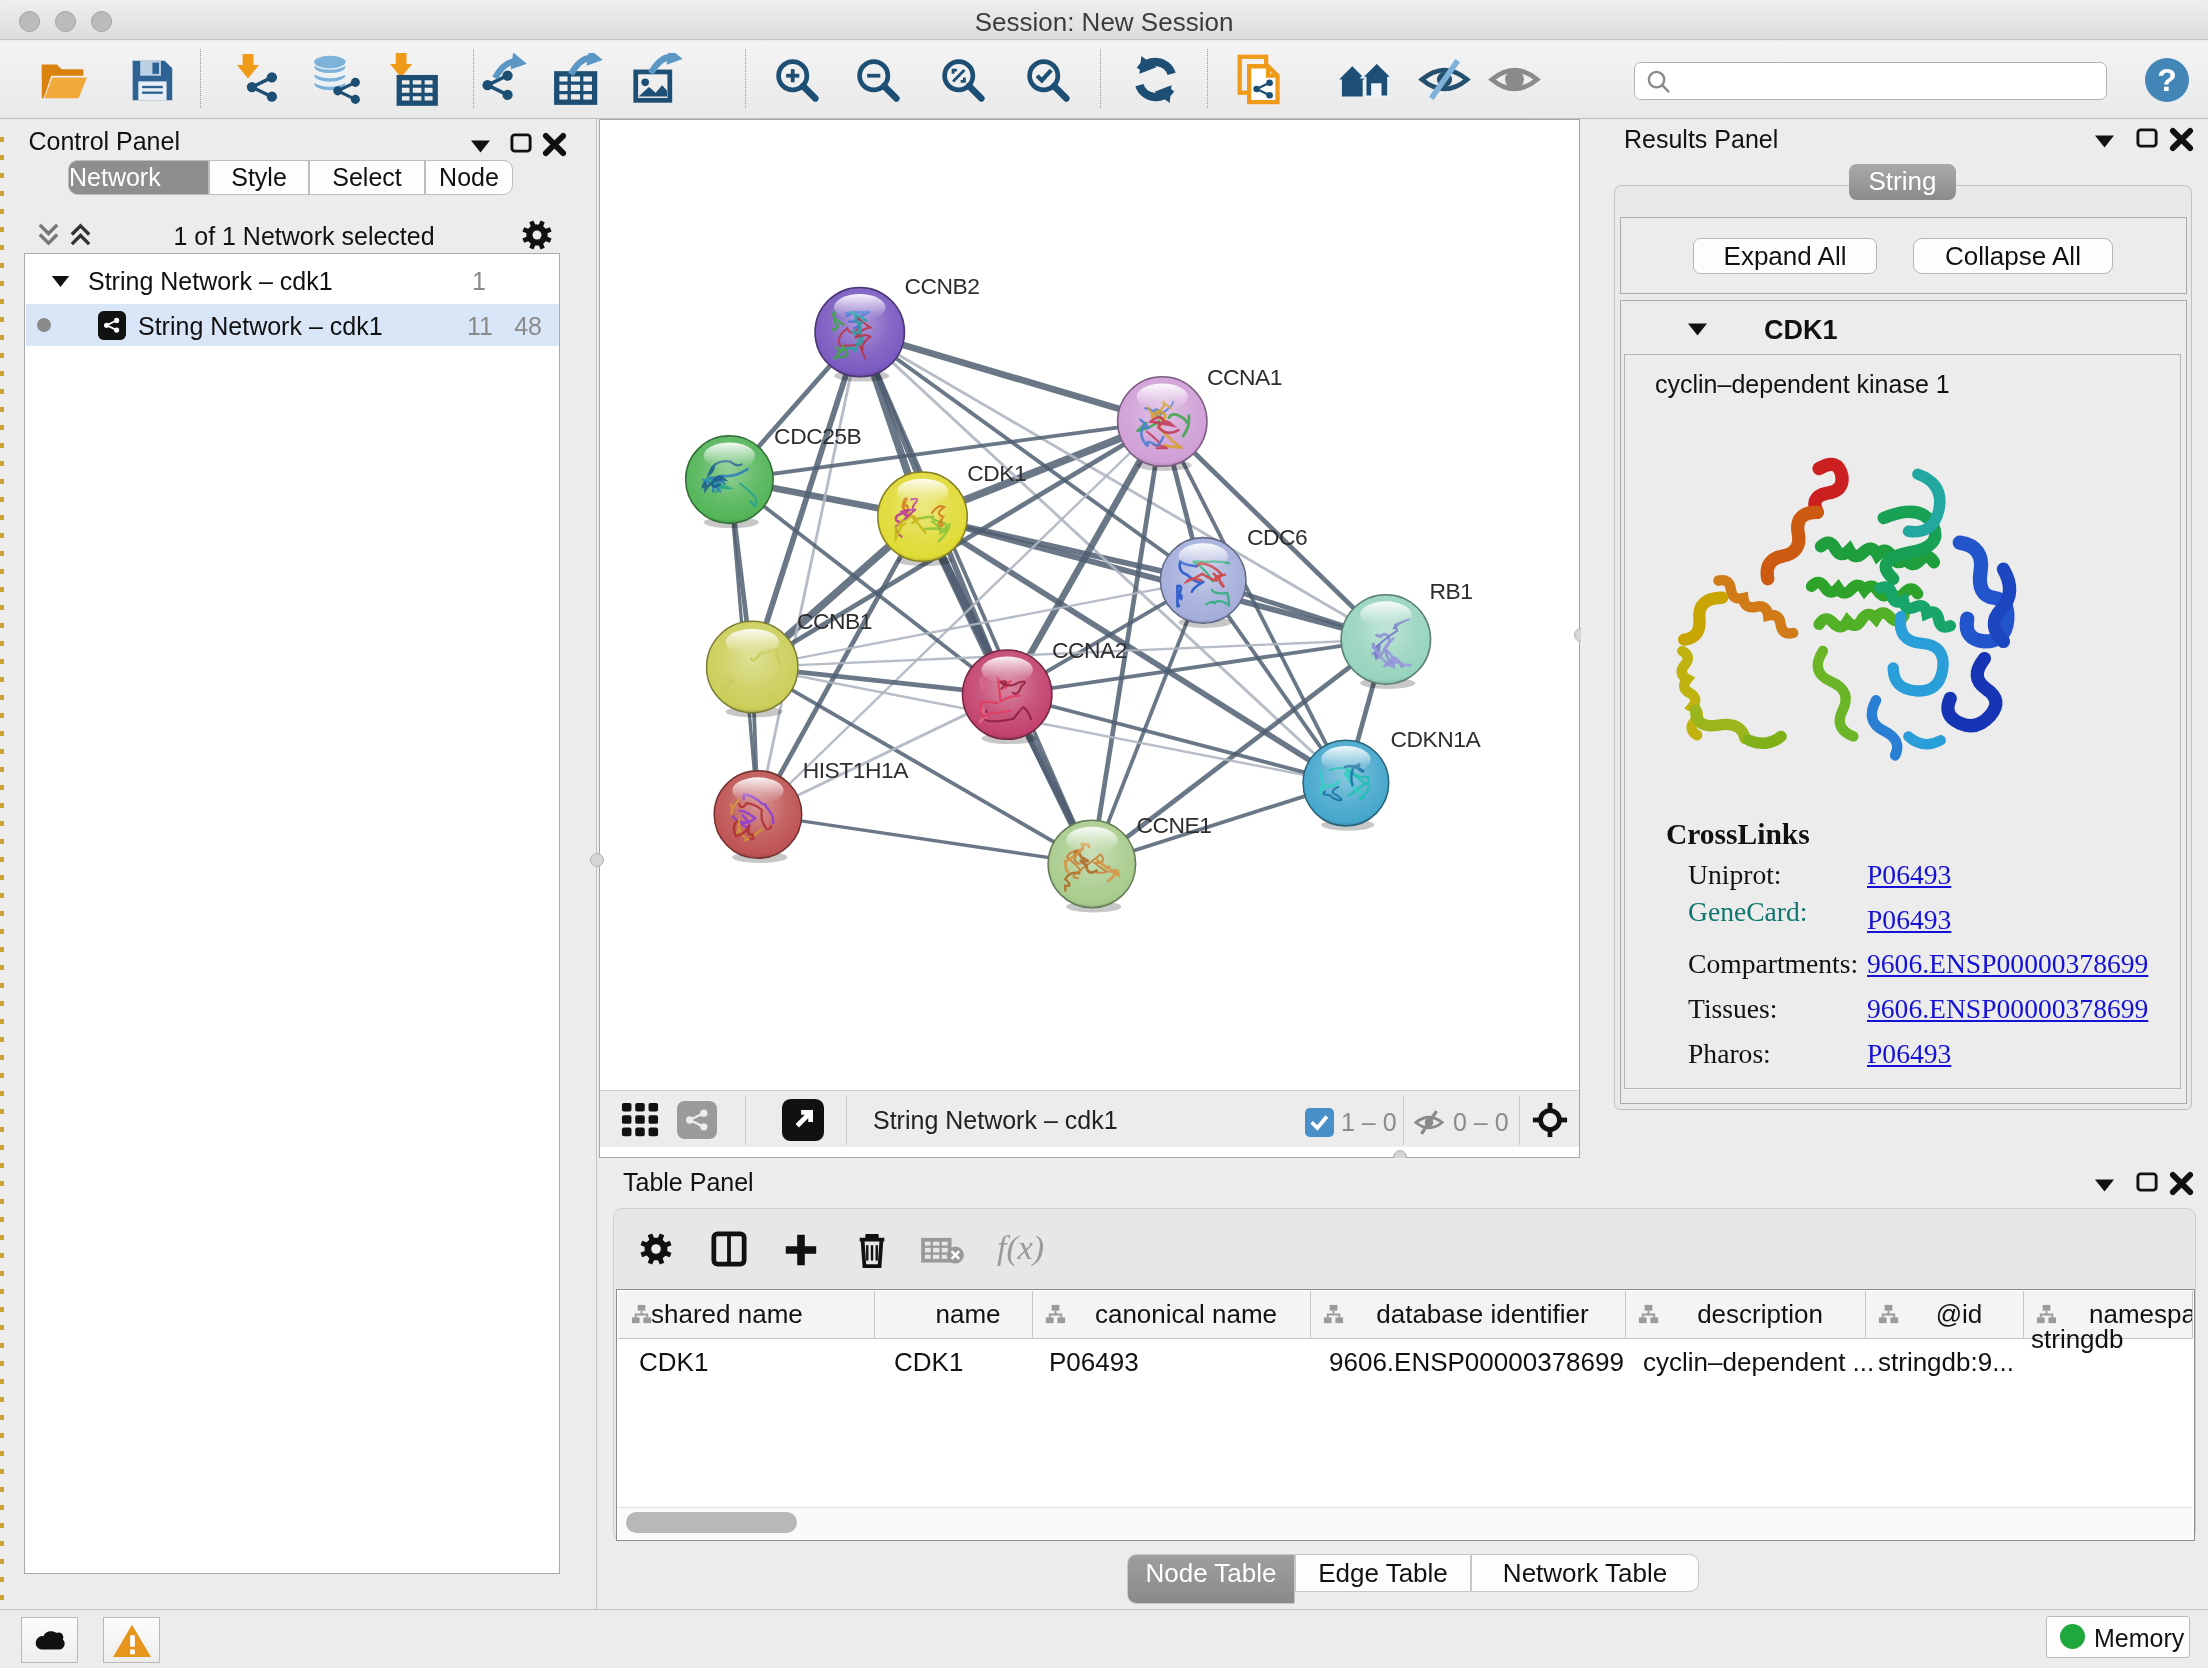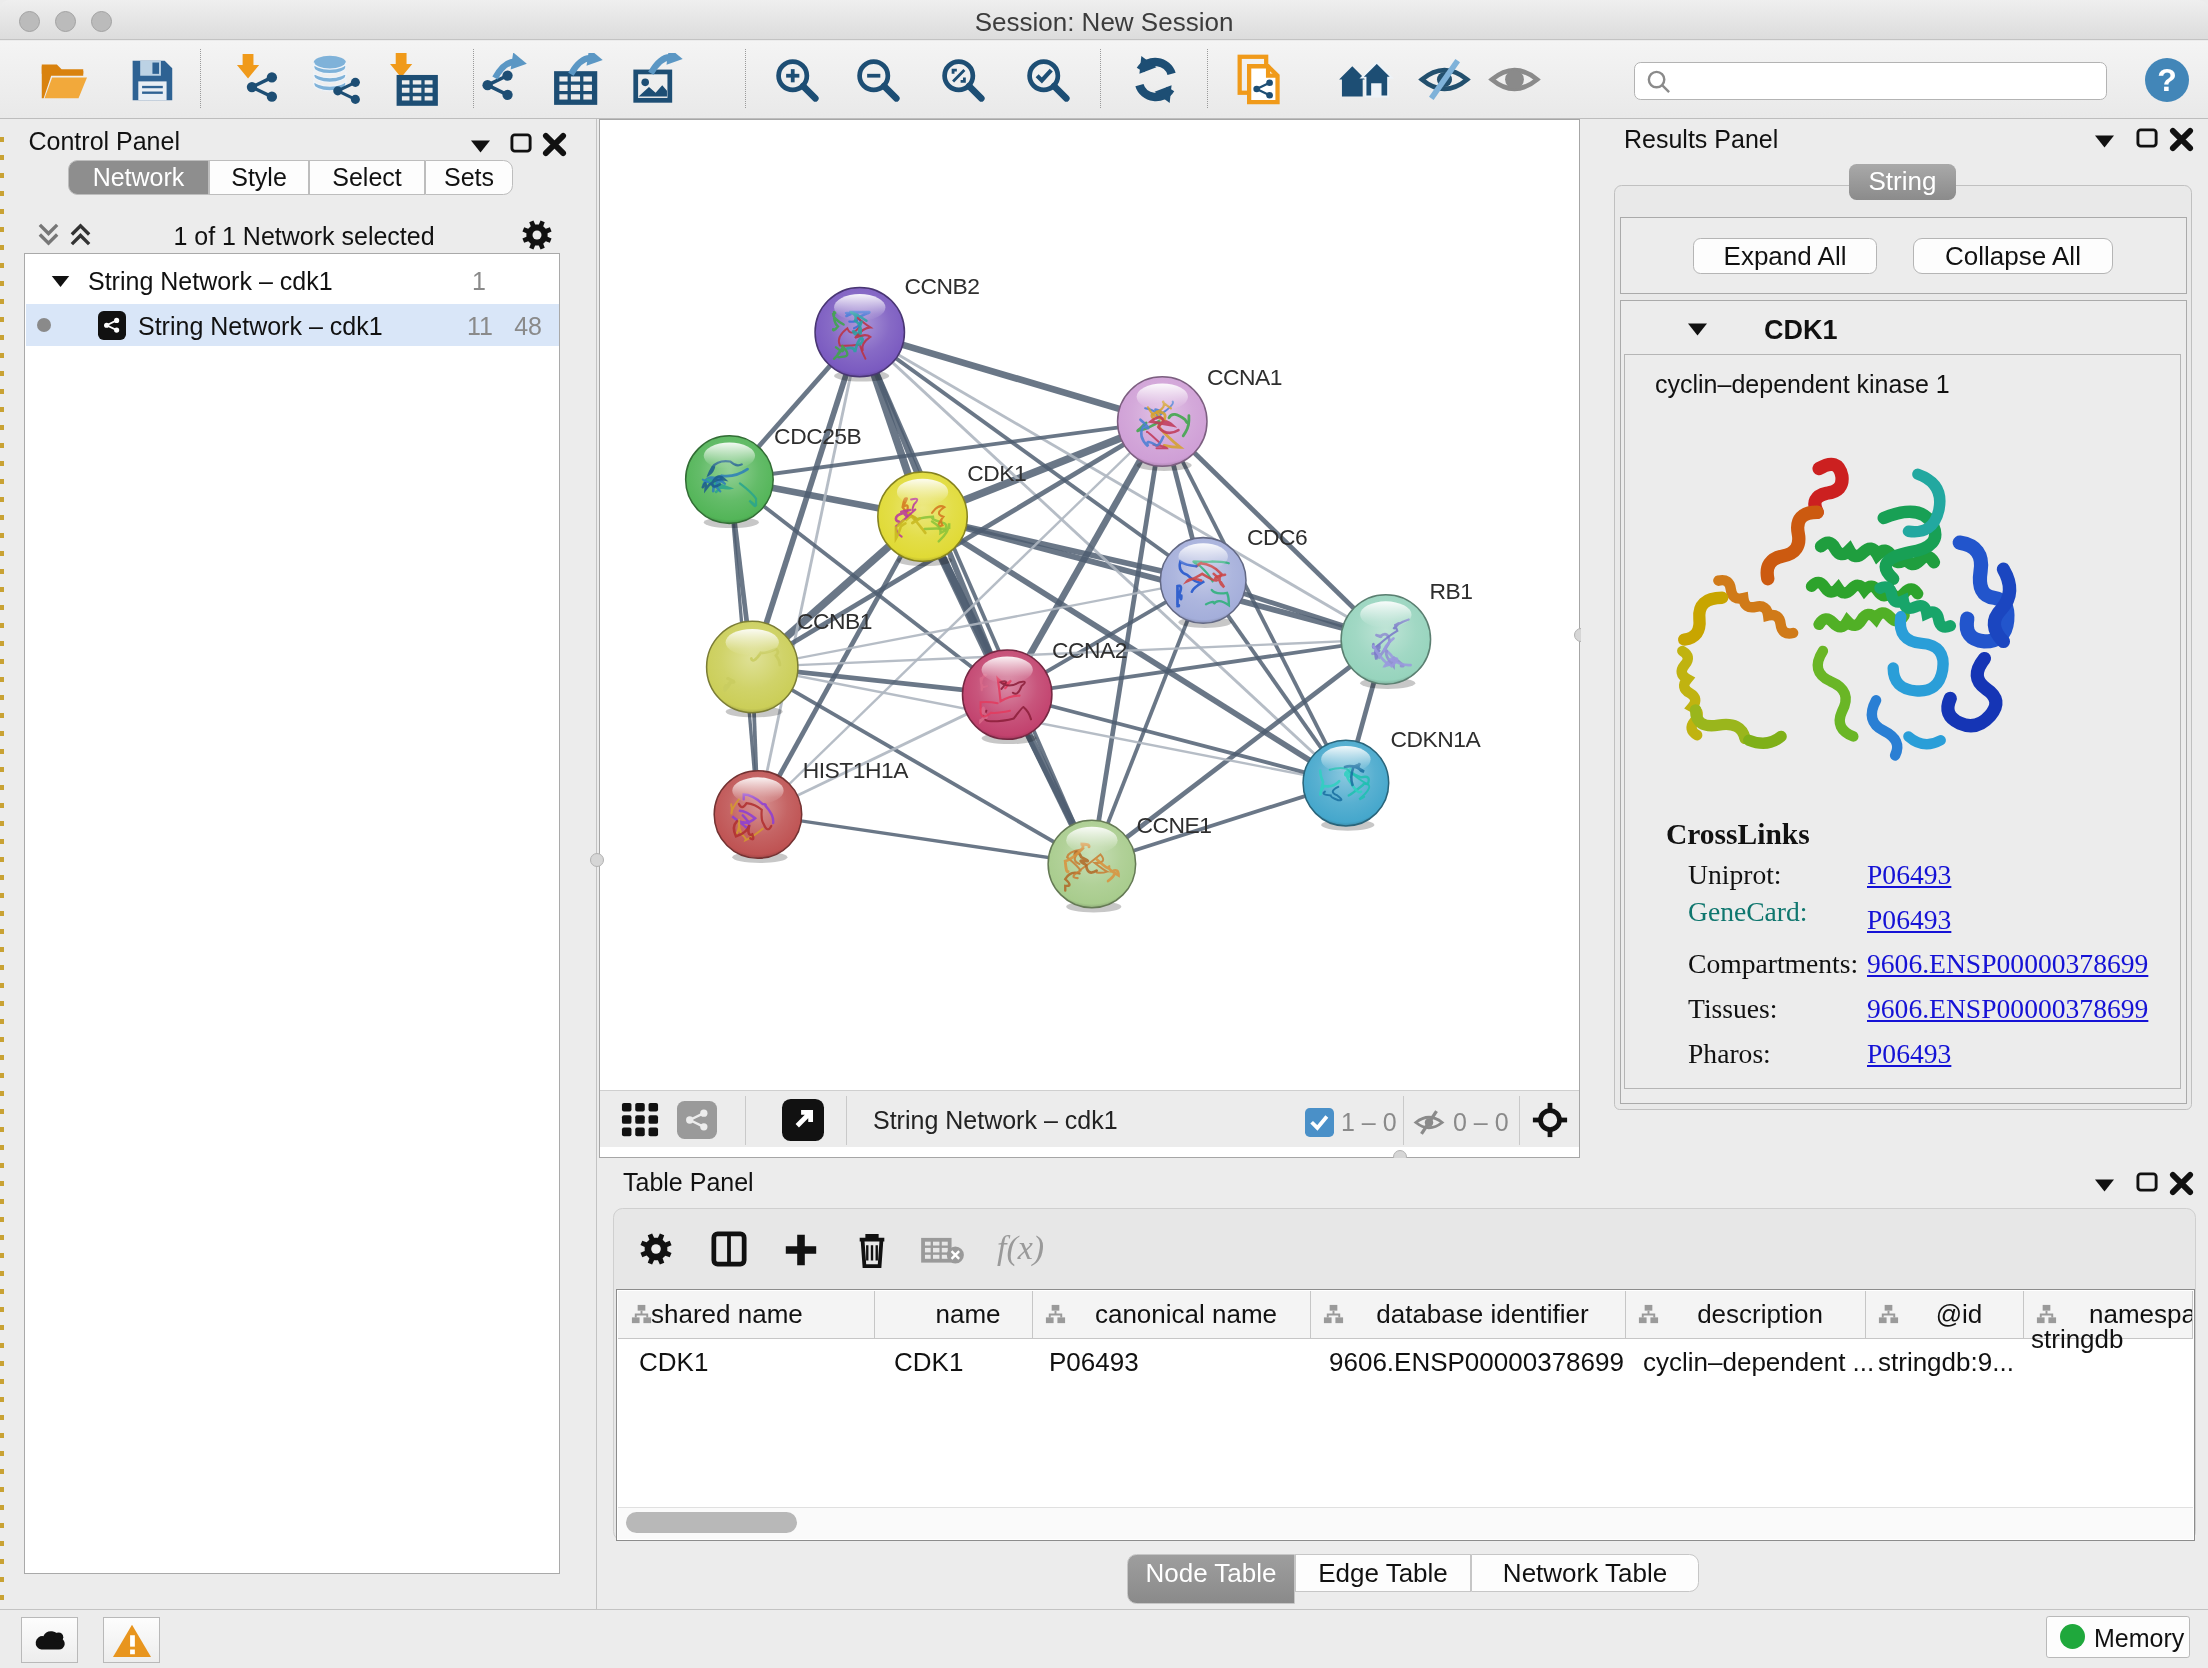--- a/index.html
+++ b/index.html
@@ -160,24 +160,24 @@
 <div class="abs hdrbtns" style="left:510px;top:132px">
     <svg width="23" height="23" viewBox="0 0 24 24" style="">
       <rect x="2" y="3" width="19" height="17" rx="3" fill="none" stroke="#111" stroke-width="3"></rect>
     </svg>
   </div>
 <div class="abs hdrbtns" style="left:542px;top:132px">
     <svg width="25" height="25" viewBox="0 0 26 26" style="">
       <path d="M4 4 L22 22 M22 4 L4 22" stroke="#111" stroke-width="6" stroke-linecap="round"></path>
     </svg>
   </div>
-<div class="abs" style="left:68px;top:160px;width:141px;height:35px;background:#8e8e8e;color:#fff;border-radius:9.5px 0 0 9.5px;border:1px solid #bdbdbd;font-size:25px;text-align:center;line-height:33px">Network</div>
+<div class="abs" style="left:68px;top:160px;width:141px;height:35px;background:#8e8e8e;color:#fff;border-radius:9.5px 0 0 9.5px;border:1px solid #bdbdbd;font-size:25px;text-align:left;line-height:33px">Network</div>
 <div class="abs" style="left:209px;top:160px;width:100px;height:35px;background:#fdfdfd;color:#111;border:1px solid #bdbdbd;font-size:25px;text-align:center;line-height:33px">Style</div>
 <div class="abs" style="left:309px;top:160px;width:116px;height:35px;background:#fdfdfd;color:#111;border:1px solid #bdbdbd;font-size:25px;text-align:center;line-height:33px">Select</div>
-<div class="abs" style="left:425px;top:160px;width:88px;height:35px;background:#fdfdfd;color:#111;border-radius:0 9.5px 9.5px 0;border:1px solid #bdbdbd;font-size:25px;text-align:center;line-height:33px">Sets</div>
+<div class="abs" style="left:425px;top:160px;width:88px;height:35px;background:#fdfdfd;color:#111;border-radius:0 9.5px 9.5px 0;border:1px solid #bdbdbd;font-size:25px;text-align:center;line-height:33px">Node</div>
 <div class="abs" style="left:36px;top:221px"><svg width="25" height="27" viewBox="0 0 26 28" style="">
       <path d="M4 4 L13 13 L22 4 M4 14 L13 23 L22 14" fill="none" stroke="#777" stroke-width="3.5"></path>
     </svg></div>
 <div class="abs" style="left:68px;top:221px"><svg width="25" height="27" viewBox="0 0 26 28" style="">
       <path d="M4 14 L13 5 L22 14 M4 24 L13 15 L22 24" fill="none" stroke="#333" stroke-width="3.5"></path>
     </svg></div>
 <div class="abs" style="left:114px;top:222px;width:380px;text-align:center;font-size:25px;color:#111">1 of 1 Network selected</div>
 <div class="abs" style="left:522px;top:220px"><svg width="30" height="30" viewBox="0 0 32 32" style="">
       <path d="M27.2 13.5 L31.8 13.6 L31.8 18.4 L27.2 18.5 L25.7 22.1 L28.9 25.5 L25.5 28.9 L22.1 25.7 L18.5 27.2 L18.4 31.8 L13.6 31.8 L13.5 27.2 L9.9 25.7 L6.5 28.9 L3.1 25.5 L6.3 22.1 L4.8 18.5 L0.2 18.4 L0.2 13.6 L4.8 13.5 L6.3 9.9 L3.1 6.5 L6.5 3.1 L9.9 6.3 L13.5 4.8 L13.6 0.2 L18.4 0.2 L18.5 4.8 L22.1 6.3 L25.5 3.1 L28.9 6.5 L25.7 9.9 Z" fill="#111" transform="rotate(22.5 16.0 16.0)"></path>
       <circle cx="16.0" cy="16.0" r="9.6" fill="#111"></circle>

